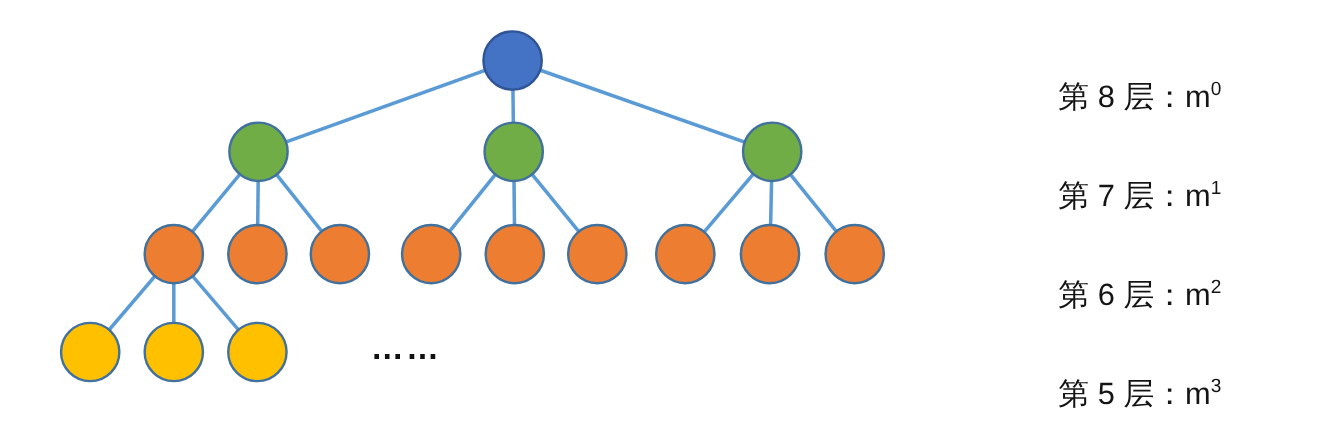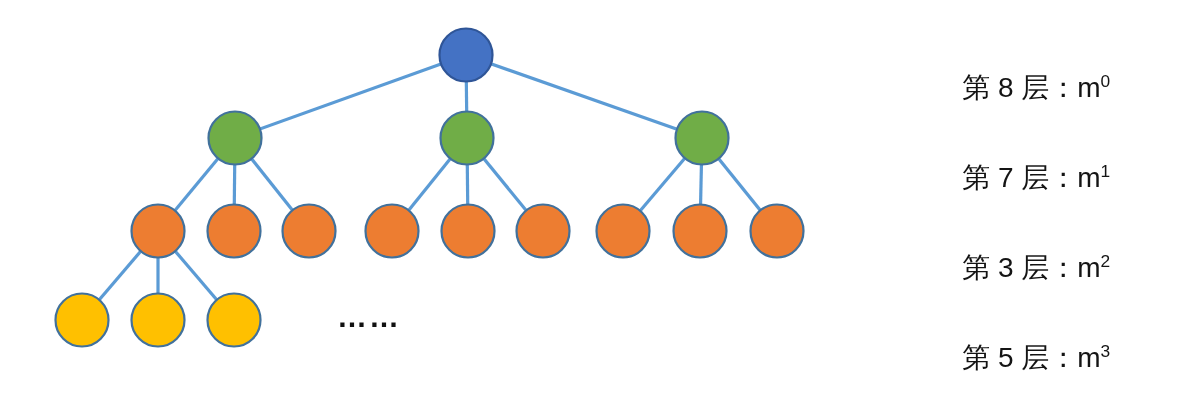--- a/index.html
+++ b/index.html
@@ -93,20 +93,20 @@
 
   <div class="lvl-label row-1">
     <span>第 8 层：</span><span class="m-part"><span>m</span><sup>0</sup></span>
   </div>
 
   <div class="lvl-label row-2">
     <span>第 7 层：</span><span class="m-part"><span>m</span><sup>1</sup></span>
   </div>
 
   <div class="lvl-label row-3">
-    <span>第 3 层：</span><span class="m-part"><span>m</span><sup>2</sup></span>
+    <span>第 6 层：</span><span class="m-part"><span>m</span><sup>2</sup></span>
   </div>
 
   <div class="lvl-label row-4">
     <span>第 5 层：</span><span class="m-part"><span>m</span><sup>3</sup></span>
   </div>
 
 </div>
 
 </body></html>

